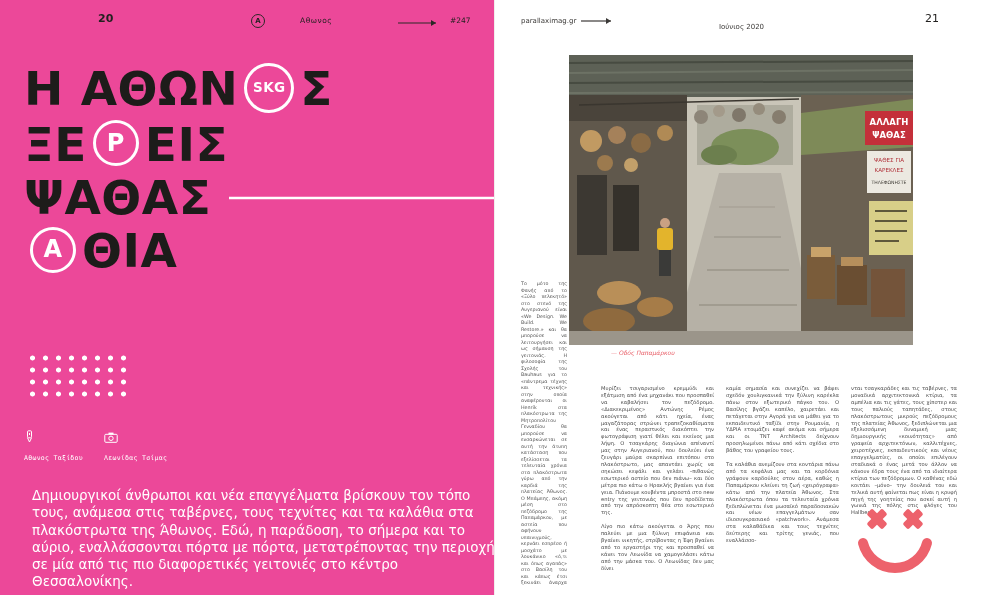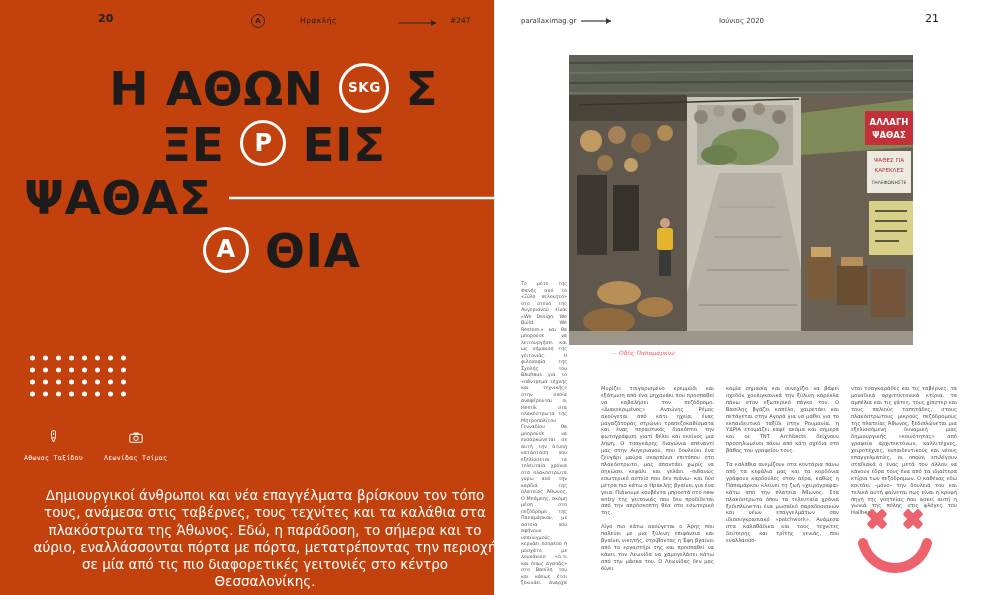--- a/index.html
+++ b/index.html
@@ -1,50 +1,50 @@
 <!DOCTYPE html>
 <html><head>
 <meta charset="utf-8">
 <style>
   html,body{margin:0;padding:0;background:#ffffff;}
   .spread{position:relative;width:988px;height:595px;overflow:hidden;
           font-family:"DejaVu Sans","Liberation Sans",sans-serif;background:#fff;}
   
-  .page-left{position:absolute;left:0;top:0;width:494px;height:595px;background:#c2410c;text-align:center;}
+  .page-left{position:absolute;left:0;top:0;width:494px;height:595px;background:#ec4899;}
   .lh{position:absolute;color:#232120;}
   .lh-num{left:98px;top:12px;font-size:11px;font-weight:bold;}
   .lh-logo{left:251px;top:14px;width:12px;height:12px;border:1px solid #2a2826;border-radius:50%;
            display:flex;align-items:center;justify-content:center;font-size:7px;font-weight:bold;}
   .lh-section{left:300px;top:16px;font-size:7.5px;letter-spacing:.5px;}
   .lh-arrow{left:398px;top:19px;}
   .lh-issue{left:450px;top:16px;font-size:7.5px;}
   .headline{position:absolute;left:24px;top:62px;margin:0;color:#1d1c1a;
             font-size:47px;line-height:53px;font-weight:800;letter-spacing:.5px;white-space:nowrap;}
   .hl-line{display:block;}
   .badge{display:inline-flex;align-items:center;justify-content:center;vertical-align:middle;
-         border:3px solid #ffffff;border-radius:50%;color:#ffffff;margin:0 16px;
+         border:3px solid #ffffff;border-radius:50%;color:#ffffff;margin:0 6px;
          transform:translateY(-5px);}
   .badge-skg{width:44px;height:44px;font-size:13.5px;font-weight:bold;letter-spacing:.5px;}
   .badge-ltr{width:40px;height:40px;font-size:24px;font-weight:bold;}
   .hl-arrow{vertical-align:middle;margin-left:16px;transform:translateY(-4px);}
   .dots{position:absolute;left:24px;top:350px;width:103px;height:47px;
         background-image:radial-gradient(circle,#ffffff 2.2px,rgba(255,255,255,0) 2.8px);
         background-size:13px 12px;background-position:2px 2px;}
   .credit{position:absolute;top:428px;color:#ffffff;}
   .credit-a{left:24px;} .credit-b{left:104px;}
   .credit .nm{display:block;margin-top:7px;font-family:"DejaVu Sans Mono","Liberation Mono",monospace;
               font-size:6.5px;letter-spacing:.3px;}
   .intro{position:absolute;left:32px;top:487px;width:466px;margin:0;color:#ffffff;
          font-size:13.5px;line-height:17.3px;font-weight:400;}
   
   .page-right{position:absolute;left:494px;top:0;width:494px;height:595px;background:#ffffff;
               border-left:1px solid #f0eeec;box-sizing:border-box;}
   .rh{position:absolute;color:#3c3a38;}
   .rh-site{left:26px;top:17px;font-size:7px;display:flex;align-items:center;gap:5px;}
-  .rh-date{left:0;right:0;top:17px;text-align:center;font-size:7px;}
+  .rh-date{left:0;right:0;top:23px;text-align:center;font-size:7px;}
   .rh-num{left:430px;top:12px;font-size:11px;font-weight:normal;color:#232120;}
   .photo{position:absolute;left:74px;top:55px;width:344px;height:290px;overflow:hidden;background:#8a8577;}
   .caption{position:absolute;left:116px;top:349px;font-size:6px;font-style:italic;color:#e85f68;}
   .txtcol{position:absolute;text-align:justify;color:#4b4b4b;overflow:hidden;}
   .txtcol p{margin:0 0 7px 0;}
   .side-col{left:26px;top:281px;width:46px;height:306px;font-size:4.8px;line-height:6.5px;color:#555;}
   .col1{left:106px;top:385px;width:113px;height:202px;font-size:5.2px;line-height:6.9px;}
   .col2{left:231px;top:385px;width:113px;height:202px;font-size:5.2px;line-height:6.9px;}
   .col3{left:356px;top:385px;width:106px;height:202px;font-size:5.2px;line-height:6.9px;}
   .smiley{position:absolute;left:360px;top:505px;}
@@ -52,21 +52,21 @@
 </head>
 <body>
 
 <div class="spread">
 
   <section class="page-left">
     <span class="lh lh-num">20</span>
     <span class="lh lh-logo">
       <span>A</span>
     </span>
-    <span class="lh lh-section">Ηρακλής</span>
+    <span class="lh lh-section">Αθωνος</span>
     <svg class="lh lh-arrow" width="42" height="8" viewBox="0 0 42 8">
       <line x1="0" y1="4" x2="38" y2="4" stroke="#2a2826" stroke-width="1.2"></line>
       <path d="M38,4 L33,1 L33,7 Z" fill="#2a2826"></path>
     </svg>
     <span class="lh lh-issue">#247</span>
 
     <h1 class="headline">
       <span class="hl-line"><span>Η ΑΘΩΝ</span><span class="badge badge-skg">
             <span>SKG</span>
           </span><span>Σ</span></span>

